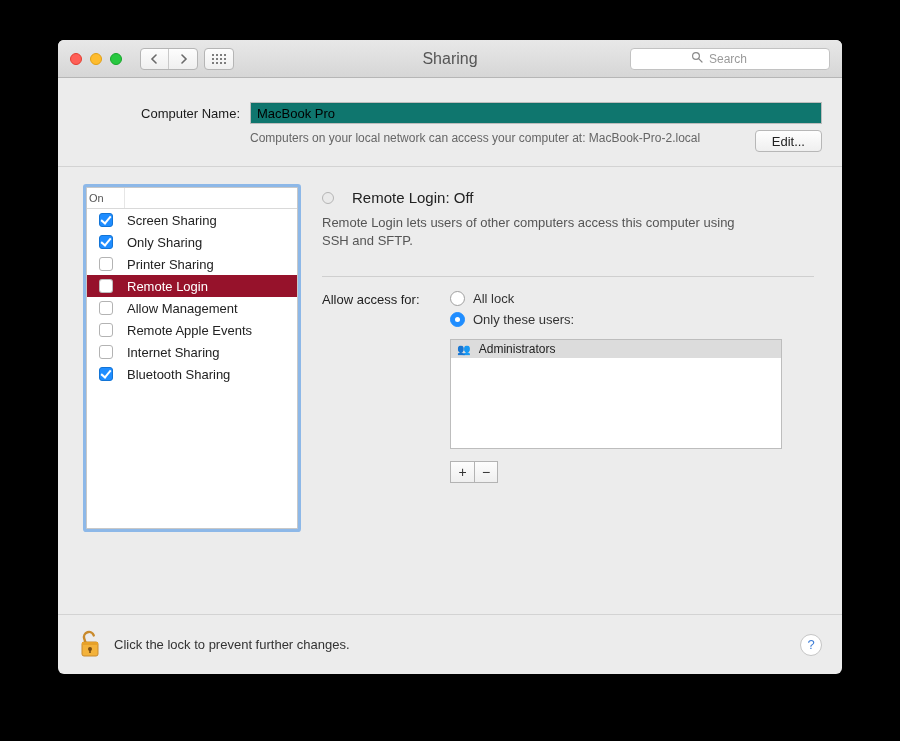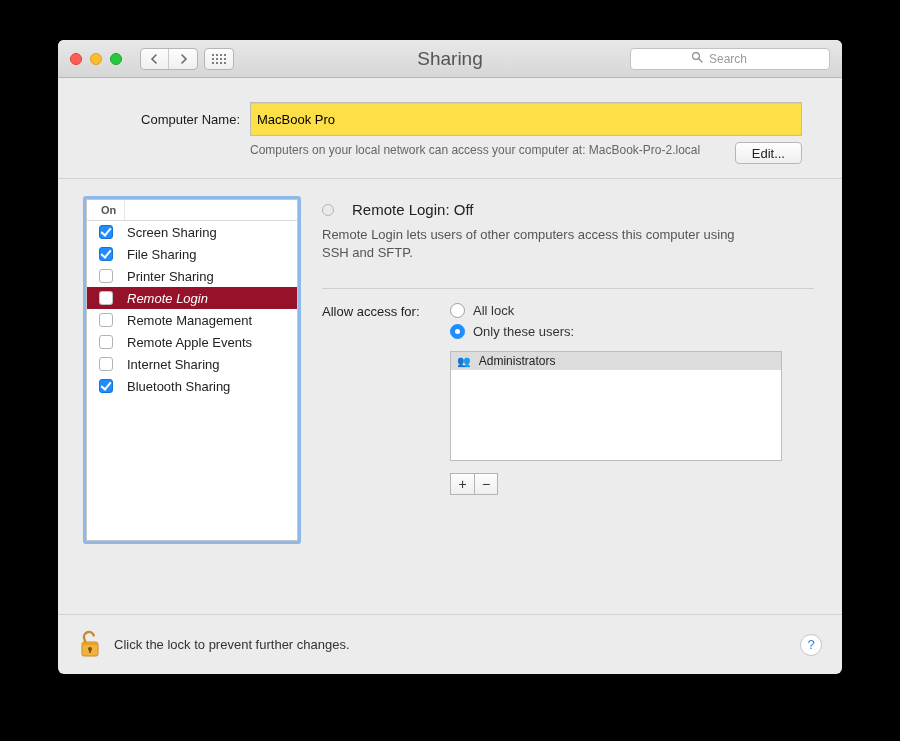--- a/index.html
+++ b/index.html
@@ -73,44 +73,44 @@
     background:linear-gradient(#fdfdfd,#efefef);
     display:flex;align-items:center;justify-content:center;
   }
   .grid-dots{
     display:grid;grid-template-columns:repeat(4,2px);grid-template-rows:repeat(3,2px);
     gap:2px;
   }
   .grid-dots span{width:2px;height:2px;background:#555;border-radius:50%;}
   .win-title{
     position:absolute;left:0;right:0;text-align:center;
-    font-size:19px;color:#555;pointer-events:none;
+    font-size:16px;color:#555;pointer-events:none;
   }
   .searchwrap{
     margin-left:auto;margin-right:12px;
     width:200px;height:22px;
     border:1px solid #c2c2c2;border-radius:4px;
     background:#fff;display:flex;align-items:center;justify-content:center;
     color:#999;gap:6px;
     position:relative;z-index:2;
   }
   .searchwrap .mag{font-size:12px;}
   .searchwrap input{border:none;outline:none;width:60px;font-size:12px;color:#333;}
   .searchwrap input::placeholder{color:#9a9a9a;}
 
   
   .namepane{
-    padding: 24px 40px 14px 32px;
+    padding: 24px 20px 14px 32px;
     border-bottom:1px solid #d3d3d3;
   }
   .namerow{display:flex;align-items:center;gap:10px;}
   .namerow label{width:150px;text-align:right;color:#1a1a1a;}
   .namerow input[type=text]{
-    flex:1;height:34px;padding:2px 6px;
-    border:1px solid #bdbdbd;background:#fde047;font-size:13px;
+    flex:1;height:22px;padding:2px 6px;
+    border:1px solid #bdbdbd;background:#0f766e;font-size:13px;
     box-shadow: inset 0 1px 1px rgba(0,0,0,0.06);
   }
   .hintrow{
     display:flex;align-items:flex-start;gap:10px;margin-top:6px;
   }
   .hinttext{
     margin-left:160px;flex:1;font-size:12px;color:#666;line-height:1.35;
   }
   .editbtn{
     height:22px;padding:0 16px;border:1px solid #b7b7b7;border-radius:4px;
@@ -127,39 +127,39 @@
     border:1px solid #c8c8c8;background:#fff;
     box-shadow:0 0 0 3px #8db8e8;
     border-radius:1px;
     overflow:hidden;
     font-size:13px;
   }
   .svc-head{
     display:flex;border-bottom:1px solid #d9d9d9;background:#fff;
     font-size:11px;color:#555;
   }
-  .svc-head .c1{width:38px;padding:4px 14px;border-right:1px solid #e6e6e6;font-weight:bold;}
+  .svc-head .c1{width:38px;padding:4px 2px;border-right:1px solid #e6e6e6;}
   .svc-head .c2{flex:1;padding:4px 6px;}
   .svc-row{display:flex;align-items:center;height:22px;}
   .svc-row .cb{
     width:38px;display:flex;justify-content:center;
   }
   .chk{
     width:14px;height:14px;border:1px solid #b3b3b3;border-radius:3px;background:#fff;
     position:relative;
   }
   .chk.on{background:#1f8dff;border-color:#1274d6;}
   .chk.on::after{
     content:"";position:absolute;left:3px;top:0px;width:4px;height:8px;
     border:solid #fff;border-width:0 2px 2px 0;transform:rotate(40deg);
   }
   .chk.selected{background:#fff;border-color:#bbb;}
   .svc-row .lbl{flex:1;padding-left:2px;color:#222;}
   .svc-row.sel{background:#96122b;color:#fff;}
-  .svc-row.sel .lbl{color:#fff;font-style:italic;}
+  .svc-row.sel .lbl{color:#fff;}
   .svc-row.sel .chk{background:#fff;border-color:rgba(0,0,0,0.25);}
 
   .detail{flex:1;display:flex;flex-direction:column;}
   .statusrow{display:flex;align-items:center;gap:18px;margin-top:2px;}
   .status-dot{
     width:12px;height:12px;border:1px solid #b5b5b5;border-radius:50%;background:#eaeaea;
   }
   .status-title{font-size:15px;color:#222;}
   .status-desc{font-size:13px;color:#555;margin-top:8px;line-height:1.4;max-width:430px;}
   .divider{height:1px;background:#cfcfcf;margin:26px 0 14px 0;}
@@ -272,39 +272,39 @@
           <div class="svc-row">
             <div class="cb">
               <div class="chk on"></div>
             </div>
             <div class="lbl">Screen Sharing</div>
           </div>
           <div class="svc-row">
             <div class="cb">
               <div class="chk on"></div>
             </div>
-            <div class="lbl">File Sharing</div>
+            <div class="lbl">Only Sharing</div>
           </div>
           <div class="svc-row">
             <div class="cb">
               <div class="chk"></div>
             </div>
             <div class="lbl">Printer Sharing</div>
           </div>
           <div class="svc-row sel">
             <div class="cb">
               <div class="chk selected"></div>
             </div>
             <div class="lbl">Remote Login</div>
           </div>
           <div class="svc-row">
             <div class="cb">
               <div class="chk"></div>
             </div>
-            <div class="lbl">Remote Management</div>
+            <div class="lbl">Allow Management</div>
           </div>
           <div class="svc-row">
             <div class="cb">
               <div class="chk"></div>
             </div>
             <div class="lbl">Remote Apple Events</div>
           </div>
           <div class="svc-row">
             <div class="cb">
               <div class="chk"></div>

